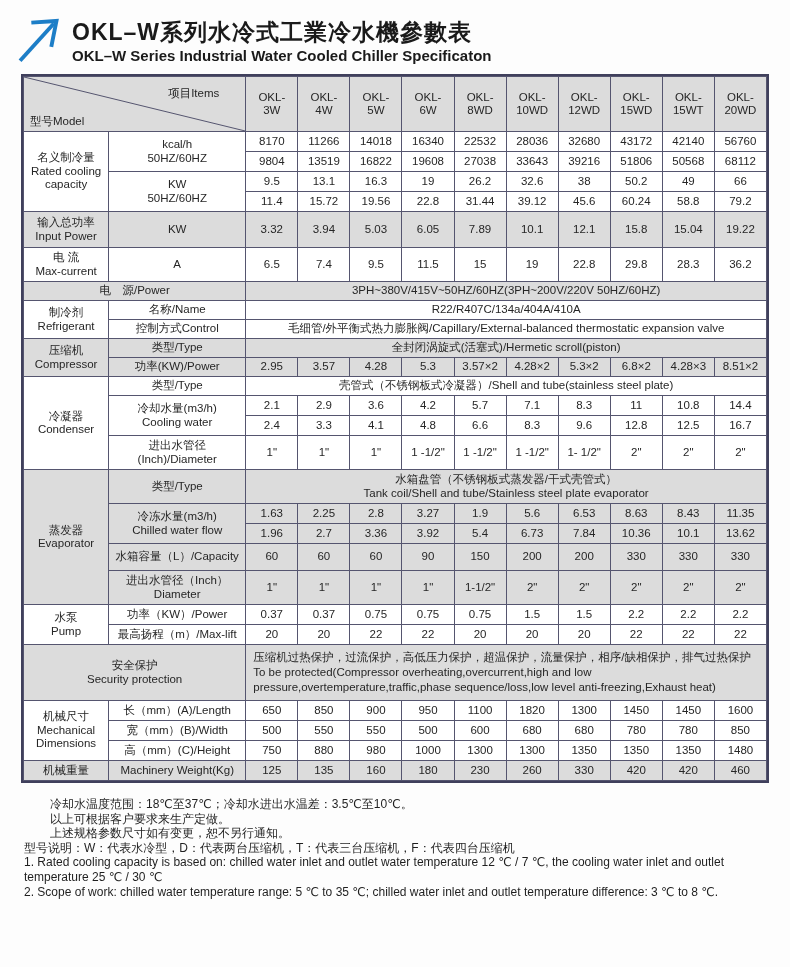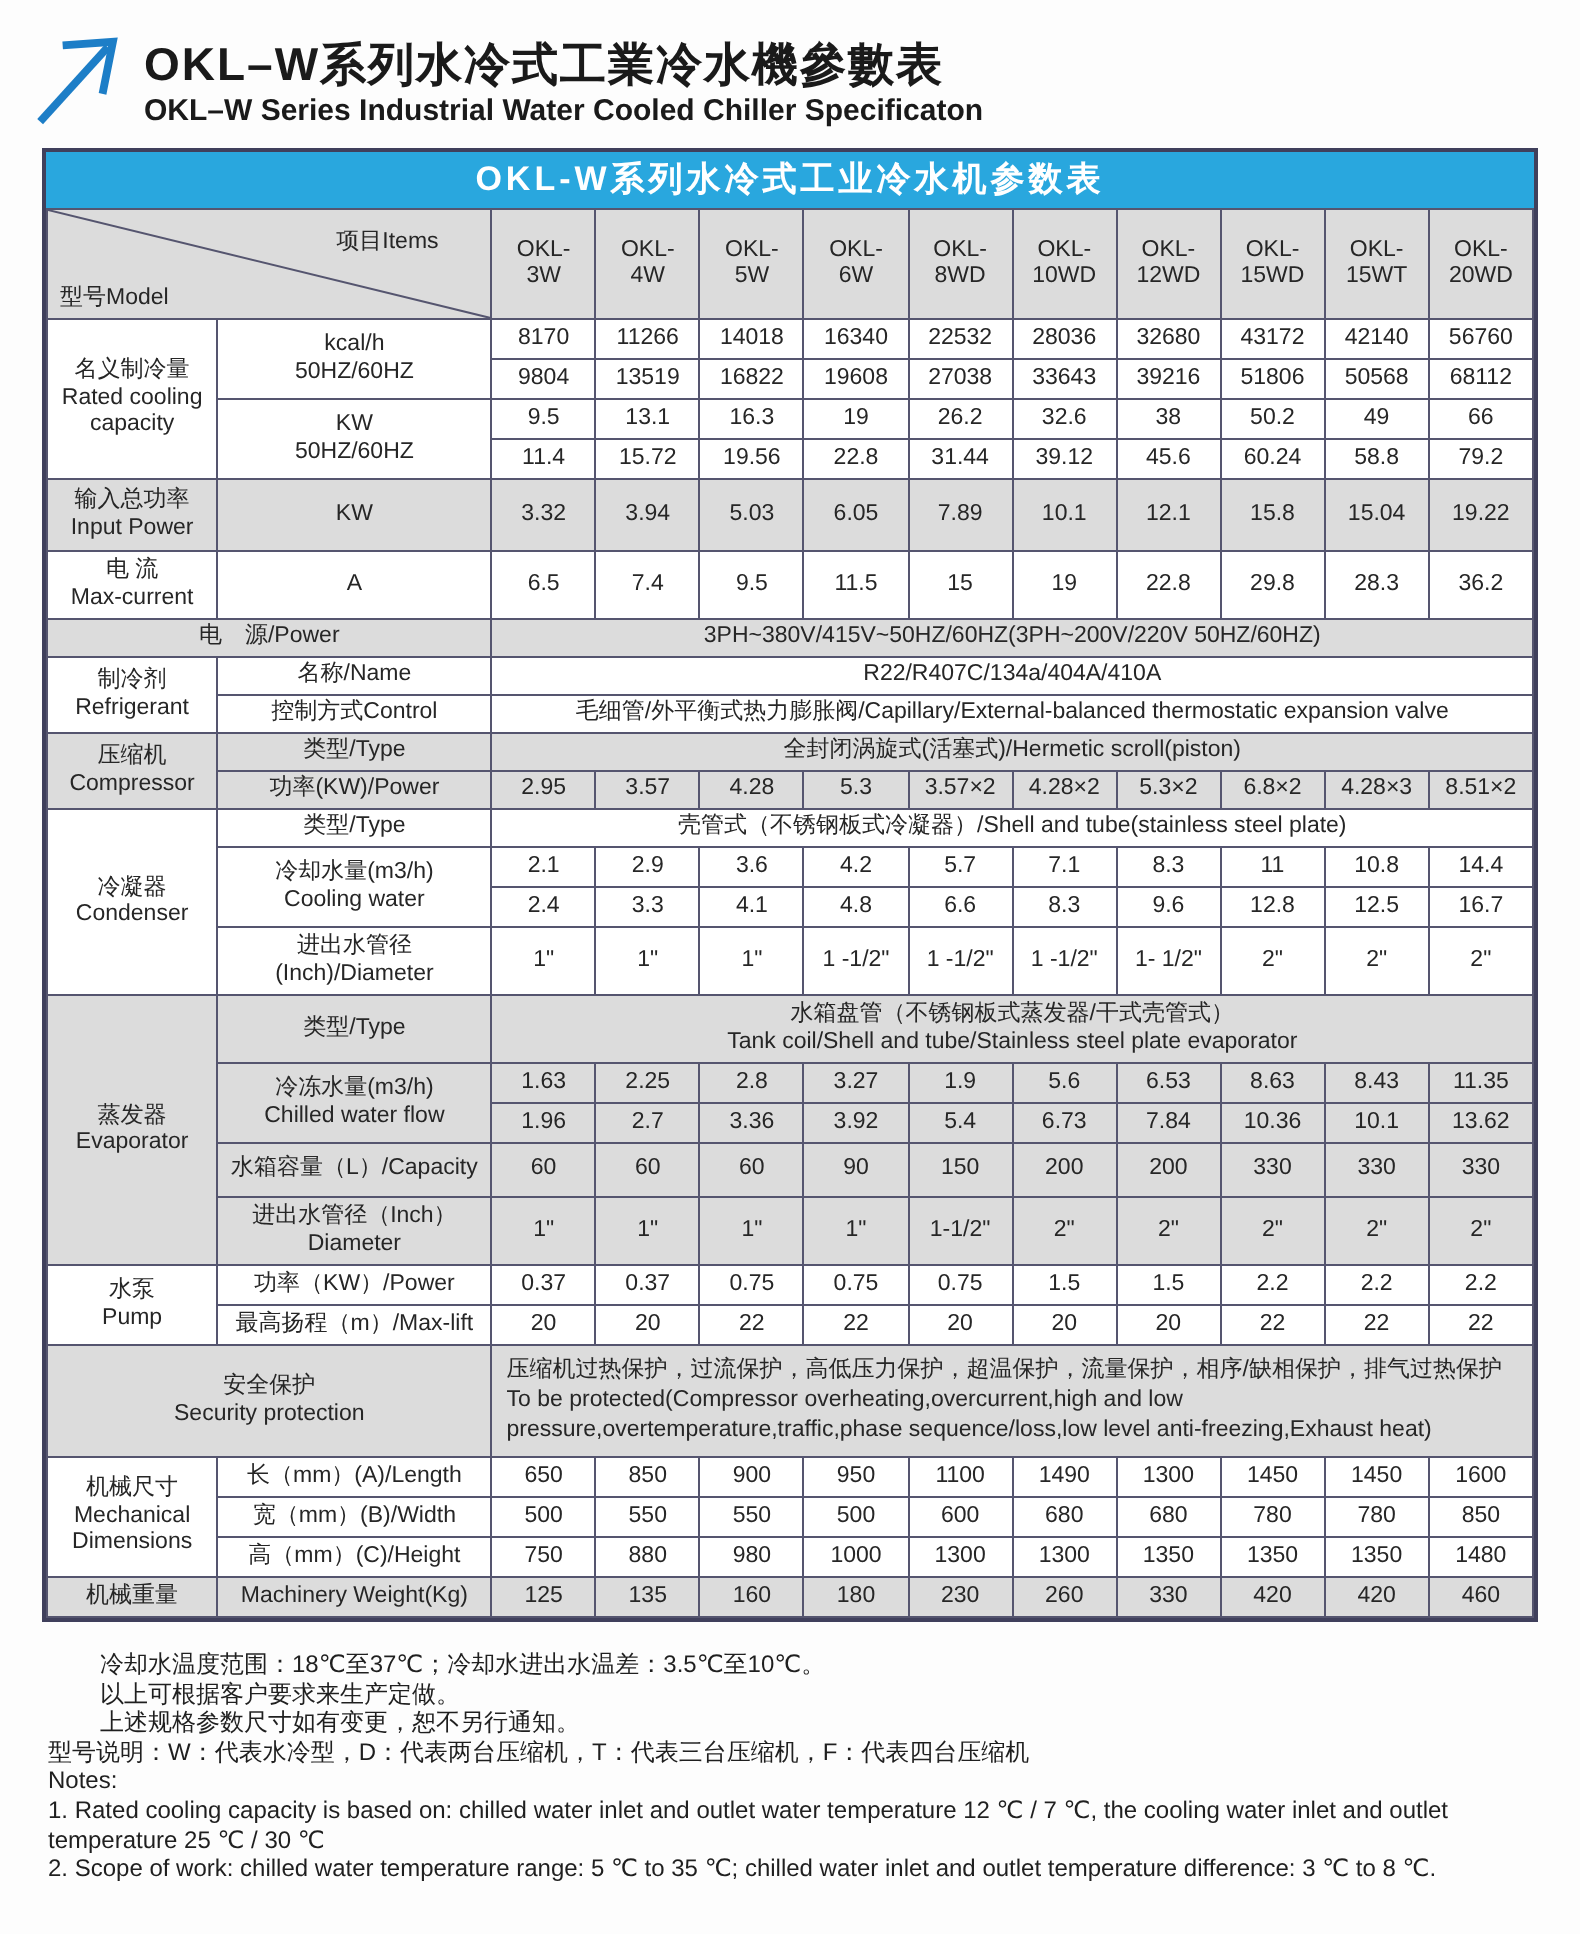--- a/index.html
+++ b/index.html
@@ -46,21 +46,20 @@
     <path d="M7 54 L46 11" stroke="#1d7ec7" stroke-width="4.5" fill="none"></path>
     <path d="M20 10 L49 8 L43 38" stroke="#1d7ec7" stroke-width="4.5" fill="none"></path>
   </svg>
   <div class="title-block">
     <div class="title-zh">OKL–W系列水冷式工業冷水機參數表</div>
     <div class="title-en">OKL–W Series Industrial Water Cooled Chiller Specificaton</div>
   </div>
 </div>
 
 <div class="table-wrap">
-  <div class="table-title">OKL-W系列水冷式工业冷水机参数表</div>
   <table>
     <colgroup>
       <col style="width:85px">
         <col style="width:137px">
       <col span="10" style="width:52px">
     </colgroup>
 
     <tbody class="gray">
       <tr class="r36">
         <th class="corner" colspan="2">
@@ -386,21 +385,21 @@
       <tr class="r20">
         <td class="lbl" rowspan="3">机械尺寸
 Mechanical
 Dimensions</td>
         <td class="lbl">长（mm）(A)/Length</td>
       <td class="val">650</td>
           <td class="val">850</td>
           <td class="val">900</td>
           <td class="val">950</td>
           <td class="val">1100</td>
-          <td class="val">1490</td>
+          <td class="val">1820</td>
           <td class="val">1300</td>
           <td class="val">1450</td>
           <td class="val">1450</td>
           <td class="val">1600</td>
         </tr>
       <tr class="r20">
         <td class="lbl">宽（mm）(B)/Width</td>
       <td class="val">500</td>
           <td class="val">550</td>
           <td class="val">550</td>
@@ -444,18 +443,17 @@
         </tr>
     </tbody>
   </table>
 </div>
 
 <div class="notes">
   <p class="ind1">冷却水温度范围：18℃至37℃；冷却水进出水温差：3.5℃至10℃。</p>
   <p class="ind1">以上可根据客户要求来生产定做。</p>
   <p class="ind1">上述规格参数尺寸如有变更，恕不另行通知。</p>
   <p>型号说明：W：代表水冷型，D：代表两台压缩机，T：代表三台压缩机，F：代表四台压缩机</p>
-  <p>Notes:</p>
   <p>1. Rated cooling capacity is based on: chilled water inlet and outlet water temperature 12 ℃ / 7 ℃, the cooling water inlet and outlet</p>
   <p>temperature 25 ℃ / 30 ℃</p>
   <p>2. Scope of work: chilled water temperature range: 5 ℃ to 35 ℃; chilled water inlet and outlet temperature difference: 3 ℃ to 8 ℃.</p>
 
 </div>
 
 </body></html>

